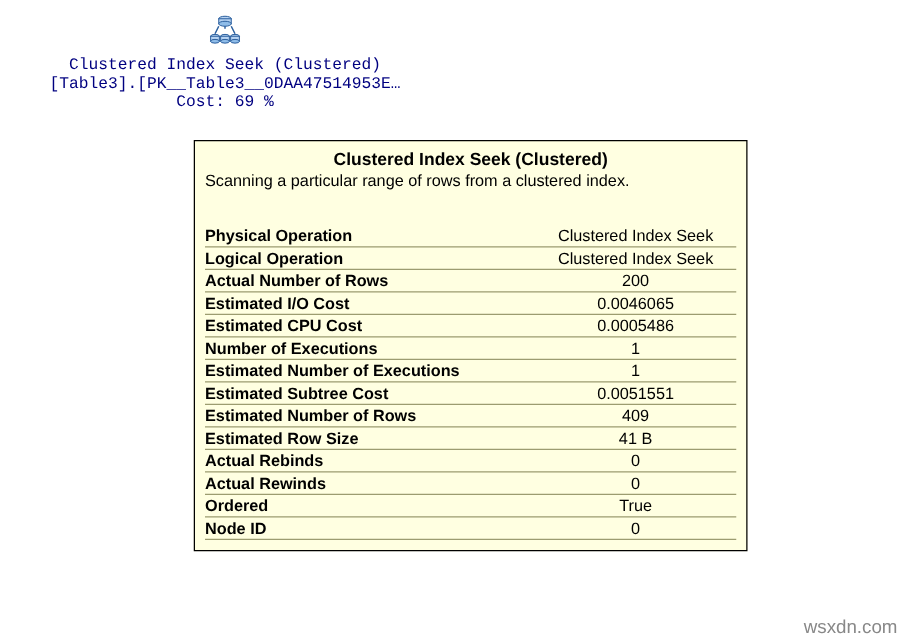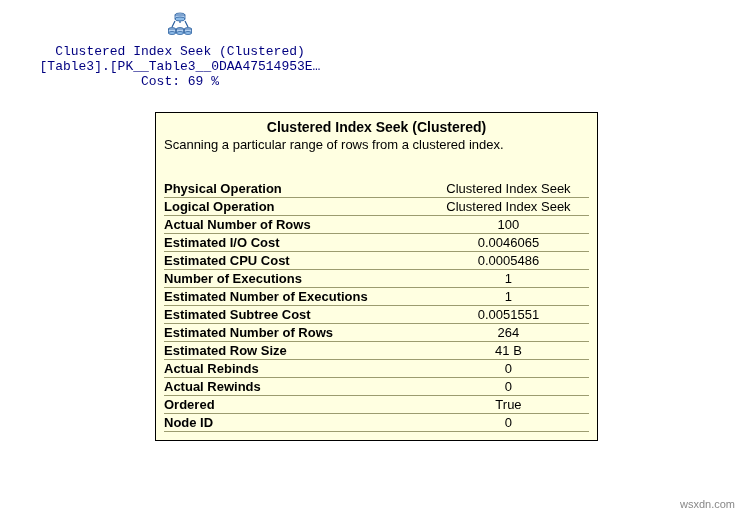--- a/index.html
+++ b/index.html
@@ -61,23 +61,23 @@
   .tooltip td {
     padding: 1px 0;
     font-size: 13px;
     vertical-align: bottom;
   }
   .tooltip td.k { font-weight: bold; text-align: left; }
   .tooltip td.v { text-align: center; }
 
   .watermark {
     position: absolute;
-    right: 4px;
+    right: 21px;
     bottom: 2px;
-    font-size: 11px;
+    font-size: 15px;
     color: #888;
     font-family: Arial, sans-serif;
   }
 </style>
 </head>
 <body>
 
 <div class="plan-node">
   <div class="icon-wrap">
     <svg width="32" height="28" viewBox="0 0 32 28">
@@ -118,21 +118,21 @@
         <tr>
           <td class="k">Physical Operation</td>
           <td class="v">Clustered Index Seek</td>
         </tr>
         <tr>
           <td class="k">Logical Operation</td>
           <td class="v">Clustered Index Seek</td>
         </tr>
         <tr>
           <td class="k">Actual Number of Rows</td>
-          <td class="v">100</td>
+          <td class="v">200</td>
         </tr>
         <tr>
           <td class="k">Estimated I/O Cost</td>
           <td class="v">0.0046065</td>
         </tr>
         <tr>
           <td class="k">Estimated CPU Cost</td>
           <td class="v">0.0005486</td>
         </tr>
         <tr>
@@ -142,21 +142,21 @@
         <tr>
           <td class="k">Estimated Number of Executions</td>
           <td class="v">1</td>
         </tr>
         <tr>
           <td class="k">Estimated Subtree Cost</td>
           <td class="v">0.0051551</td>
         </tr>
         <tr>
           <td class="k">Estimated Number of Rows</td>
-          <td class="v">264</td>
+          <td class="v">409</td>
         </tr>
         <tr>
           <td class="k">Estimated Row Size</td>
           <td class="v">41 B</td>
         </tr>
         <tr>
           <td class="k">Actual Rebinds</td>
           <td class="v">0</td>
         </tr>
         <tr>

